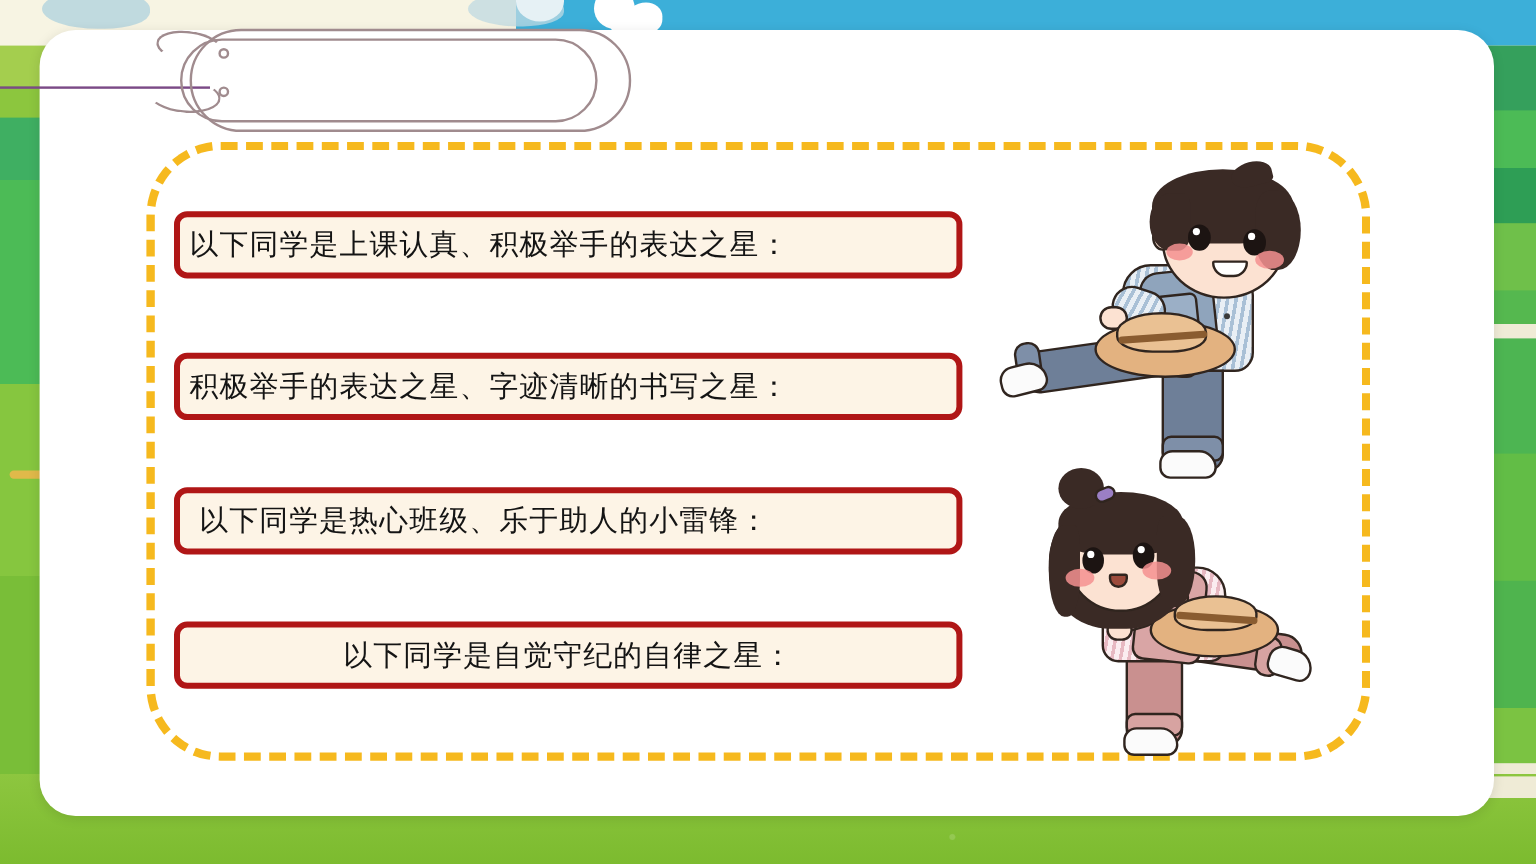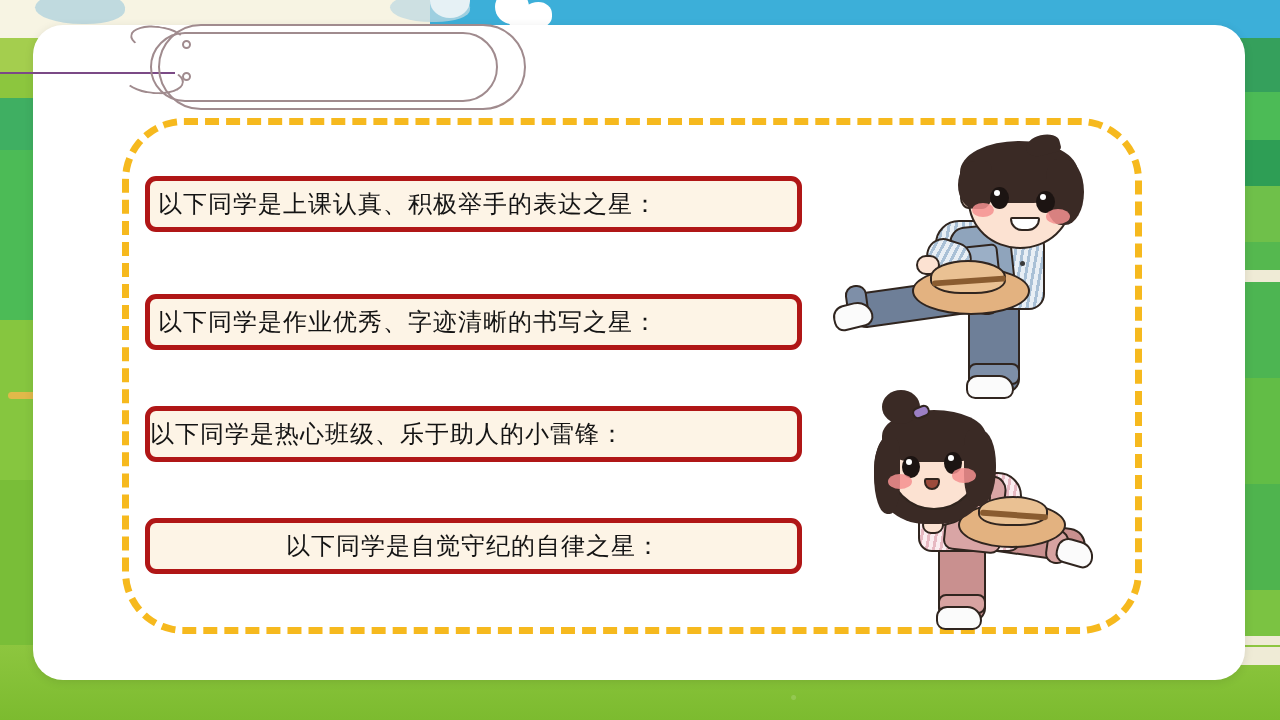--- a/index.html
+++ b/index.html
@@ -76,21 +76,21 @@
     display:flex; align-items:center;
   }
   .item-text {
     width:100%;
     font-family:Liberation Sans, sans-serif;
     font-size:24px; color:#141414; letter-spacing:1px;
     white-space:nowrap;
   }
   .align-left   { text-align:left;  padding-left:8px; }
   .align-center { text-align:center; }
-  .align-indent { text-align:left;  }
+  .align-indent { text-align:left;  padding-left:16px; }
 
   
   .char { position:absolute; }
   .part { position:absolute; }
 
   
   .skin  { background:#FCE2D2; }
   .hair  { background:#3A2A25; }
   .blush { background:#F49090; border-radius:50%; opacity:.85; }
   .eye   { background:#1C1412; border-radius:50%; }
@@ -151,21 +151,21 @@
 
 </div>
 
 <div id="dashed-area"></div>
 
 <div class="item-box" style="top:176px;">
   <div class="item-text align-left">以下同学是上课认真、积极举手的表达之星：</div>
 </div>
 
 <div class="item-box" style="top:294px;">
-  <div class="item-text align-left">以下同学是作业优秀、字迹清晰的书写之星：</div>
+  <div class="item-text align-left">积极举手的表达之星、字迹清晰的书写之星：</div>
 </div>
 
 <div class="item-box" style="top:406px;">
   <div class="item-text align-indent">以下同学是热心班级、乐于助人的小雷锋：</div>
 </div>
 
 <div class="item-box" style="top:518px;">
   <div class="item-text align-center">以下同学是自觉守纪的自律之星：</div>
 </div>
 

